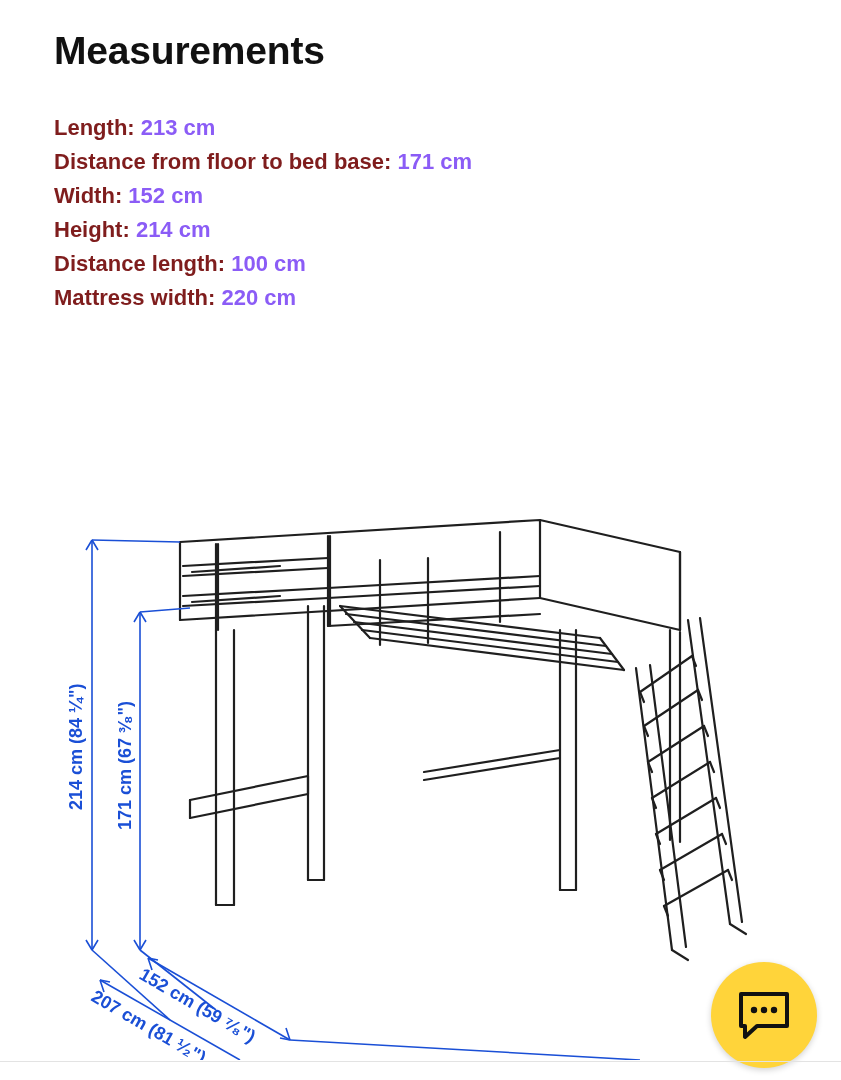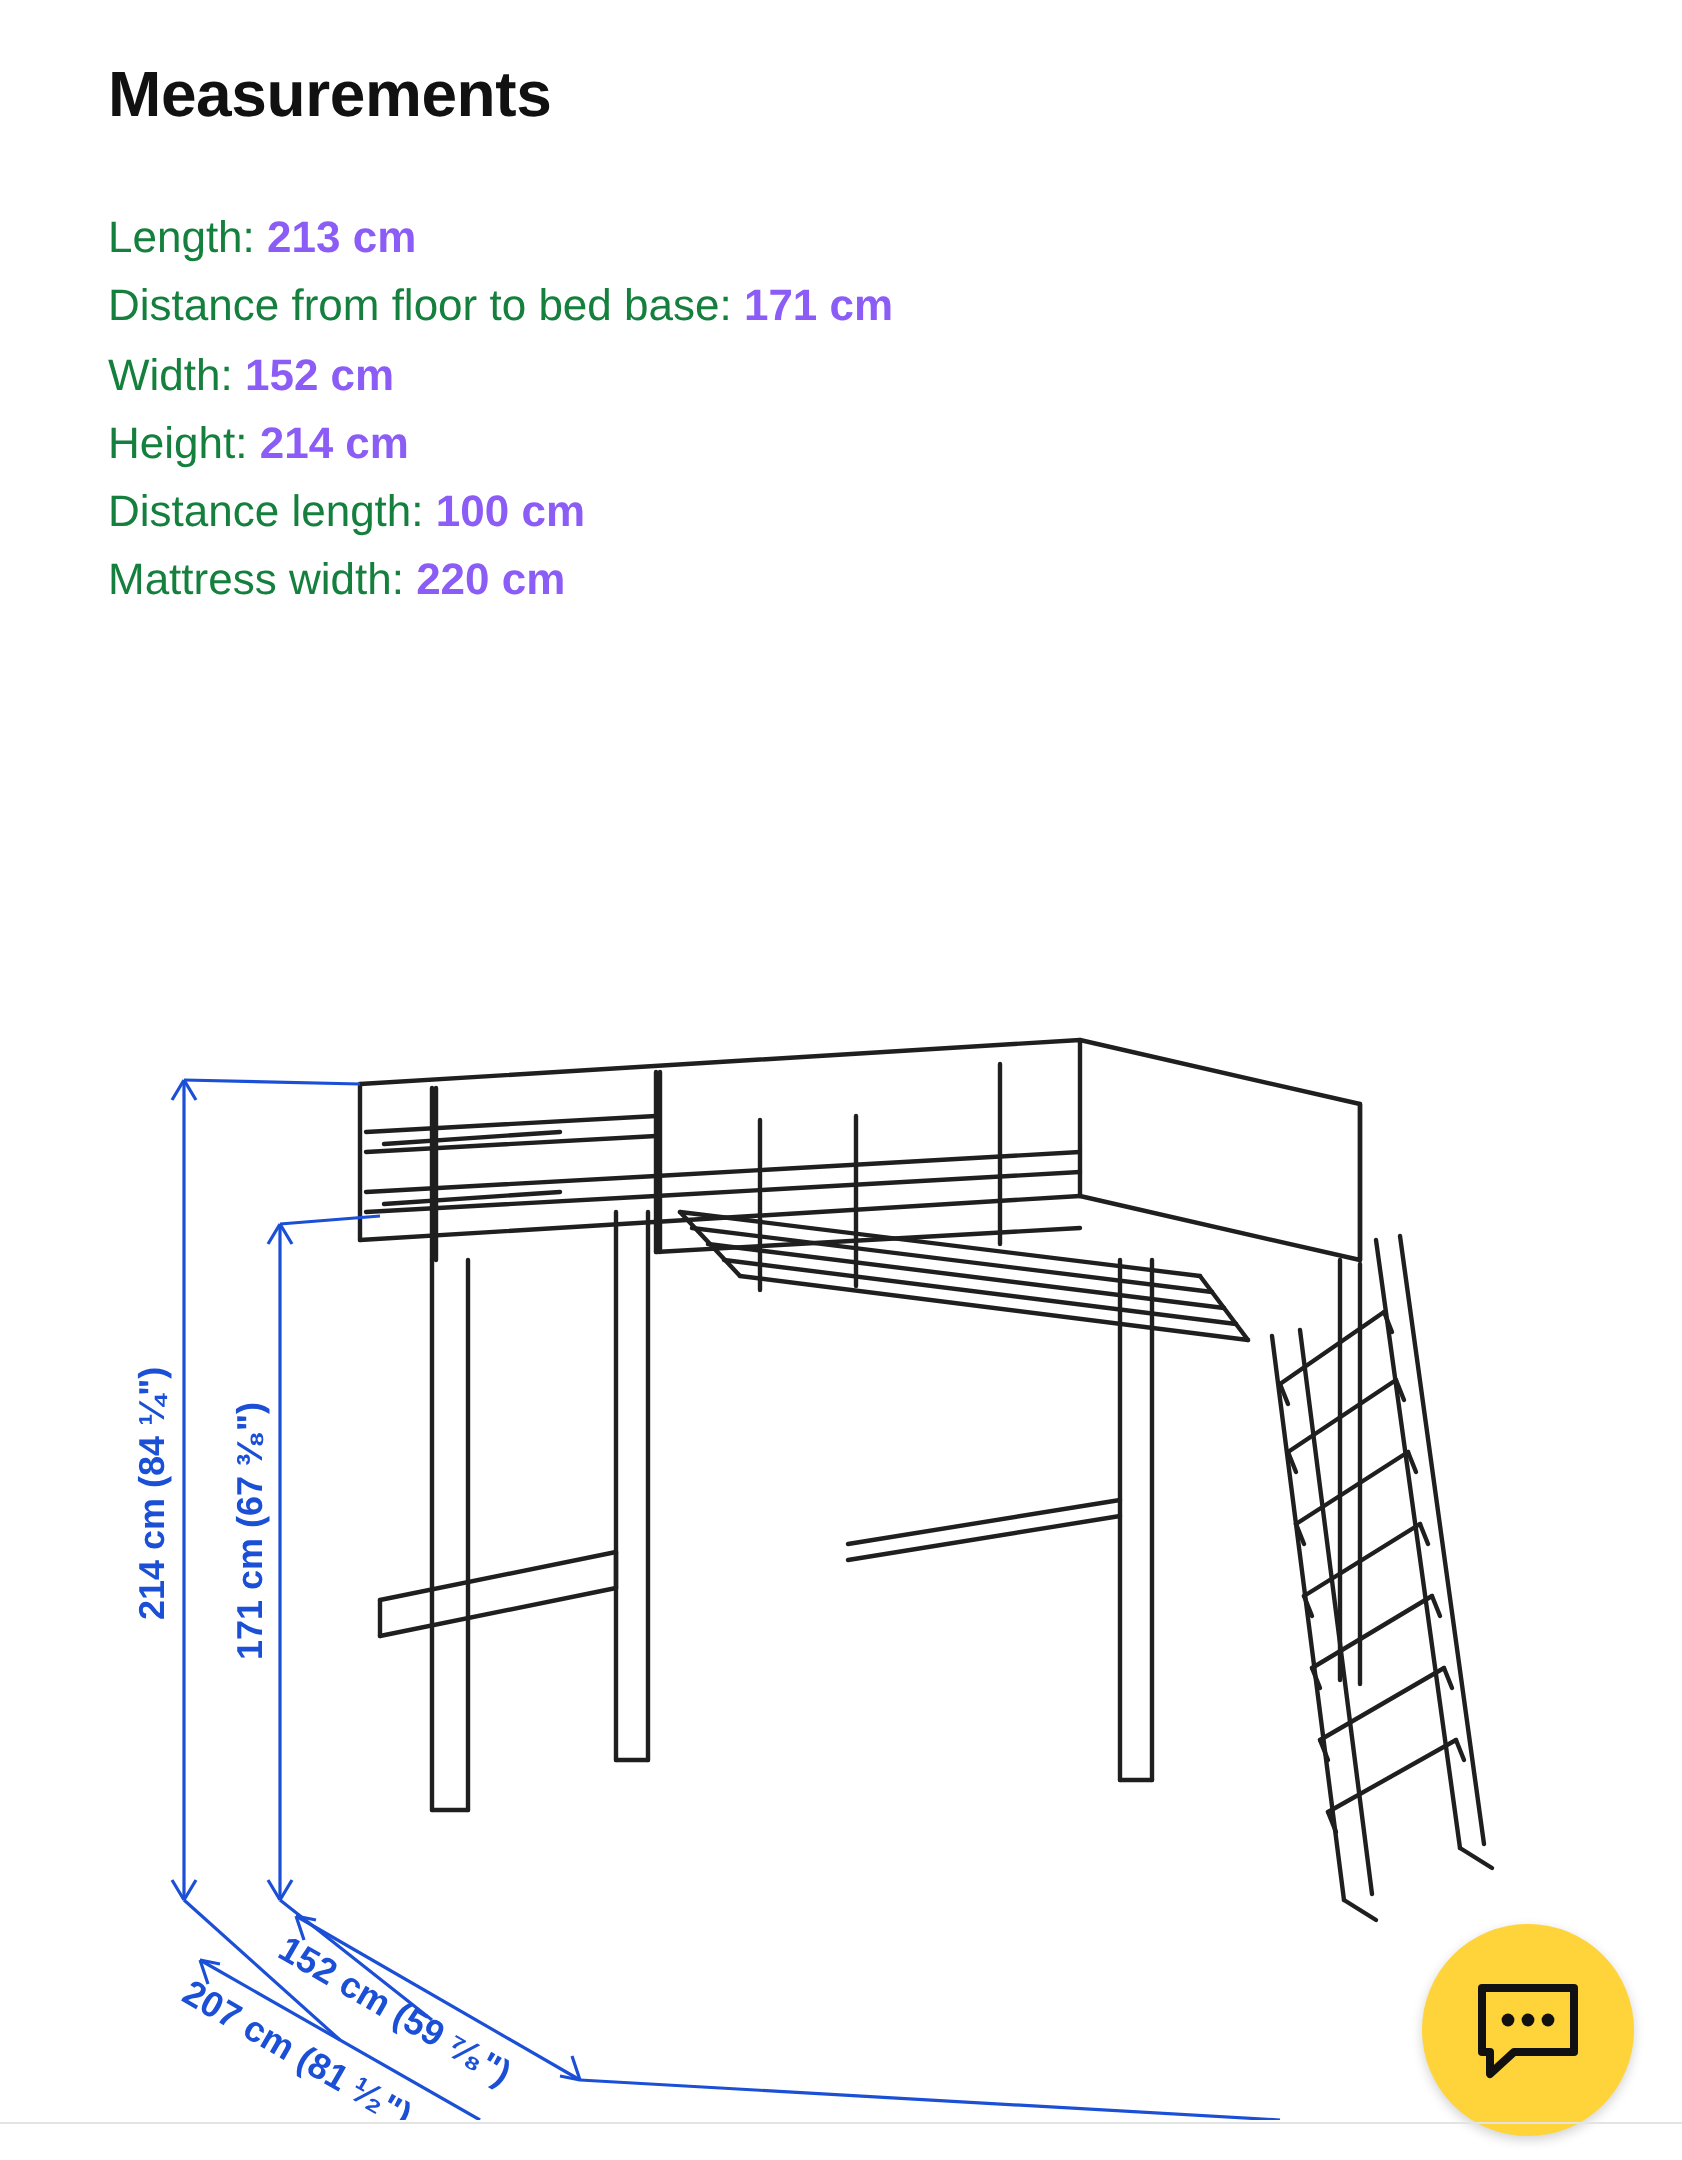--- a/index.html
+++ b/index.html
@@ -23,42 +23,42 @@
   }
 
   .measurements-block {
     position: absolute;
     left: 54px;
     top: 28px;
     width: 720px;
   }
 
   .page-title {
-    font-size: 32px;
+    font-size: 39px;
     font-weight: bold;
     letter-spacing: -0.2px;
     color: #111111;
     margin: 0 0 36px 0;
     line-height: 1.2;
   }
 
   .spec-list {
     margin: 0;
     padding: 0;
     list-style: none;
   }
   .spec-row {
     font-size: 22px;
     line-height: 1.55;
     color: #3f3f3f;
     white-space: nowrap;
   }
   .spec-label {
-    font-weight: normal;
-    color: #15803d;
+    font-weight: bold;
+    color: #7f1d1d;
   }
   .spec-value {
     font-weight: bold;
     color: #8b5cf6;
   }
 
   
   .illustration {
     position: absolute;
     left: 40px;

